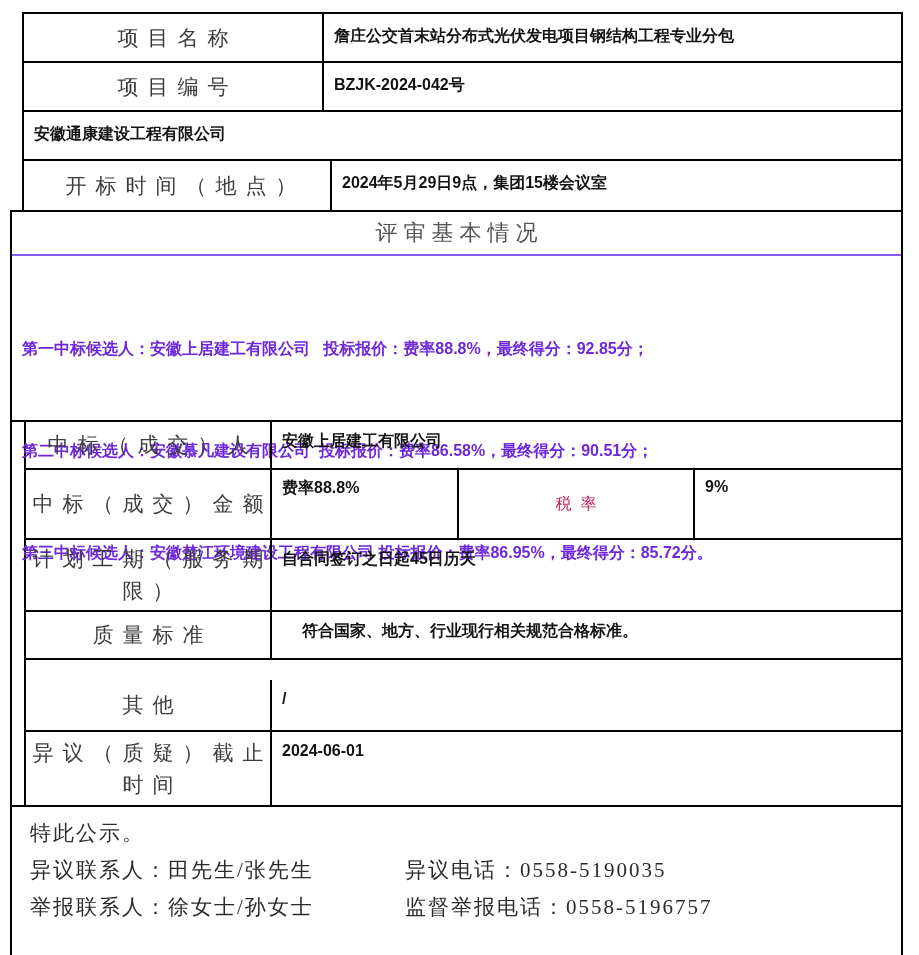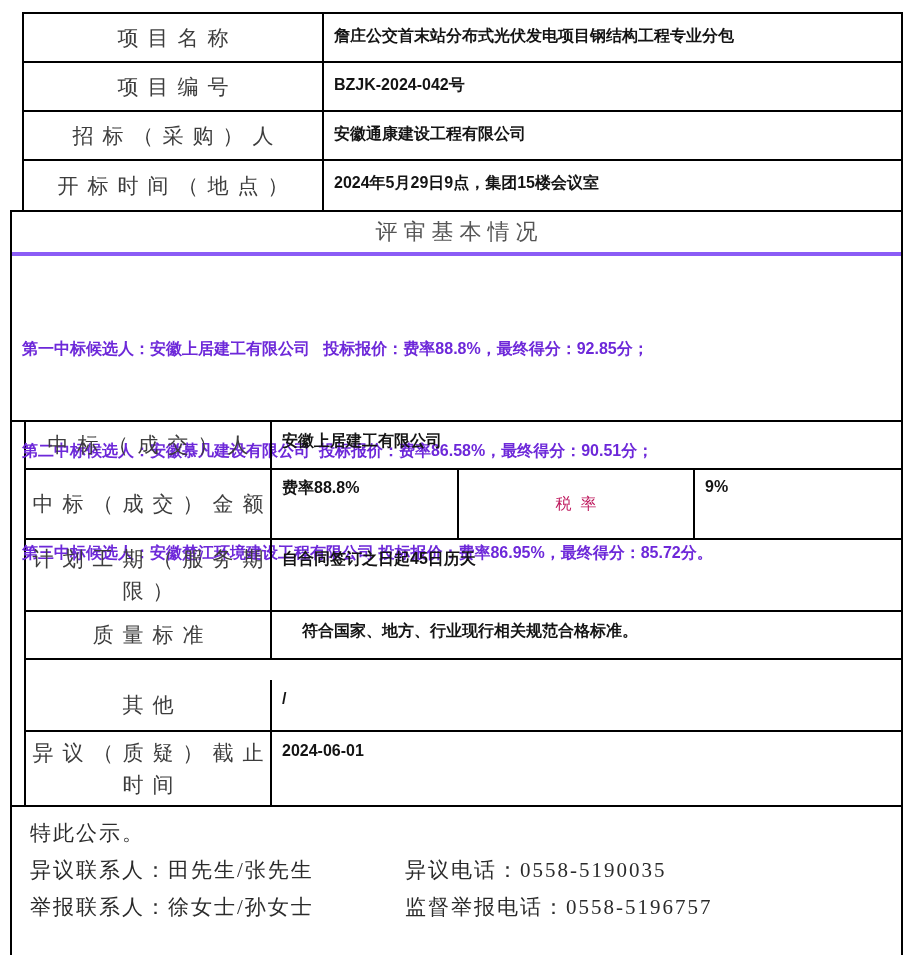--- a/index.html
+++ b/index.html
@@ -7,21 +7,21 @@
   body { position: relative; font-family: "Liberation Sans", "DejaVu Sans", sans-serif; }
 
   
   .ttable {
     margin: 12px 16px 0 22px;
     width: 881px;
     border: 2px solid #000;
     border-bottom: none;
   }
   .trow { display: flex; height: 49px; border-bottom: 2px solid #000; }
-  .trow:last-child { border-bottom: none; }
+  .trow:last-child { border-bottom: none; margin-left: 8px; }
   .cell-label {
     width: 300px;
     border-right: 2px solid #000;
     display: flex; align-items: center; justify-content: center;
     text-align: center;
     font-family: "Liberation Serif", "DejaVu Serif", serif;
     font-size: 21px; color: #3d3d3d;
     line-height: 32px;
   }
   .cell-label span { letter-spacing: 9px; margin-right: -9px; }
@@ -35,21 +35,21 @@
 
   
   .bsec {
     margin: 0 16px 0 10px;
     width: 893px;
     border: 2px solid #000;
     background: #fff;
   }
   .review-header {
     height: 44px;
-    border-bottom: 4px solid #8b5cf6;
+    border-bottom: 2px solid #8b5cf6;
     display: flex; align-items: center; justify-content: center;
     font-family: "Liberation Serif", "DejaVu Serif", serif;
     font-size: 22px; color: #555;
   }
   .review-header span { letter-spacing: 6px; margin-right: -6px; }
   .cands {
     height: 166px;
     border-bottom: 2px solid #000;
     padding: 8px 12px 0 10px;
     font-weight: 700; font-size: 16px; color: #6d28d9;
@@ -101,23 +101,20 @@
       </div>
     <div class="cell-value">詹庄公交首末站分布式光伏发电项目钢结构工程专业分包</div>
   </div>
   <div class="trow">
     <div class="cell-label">
         <span>项目编号</span>
       </div>
     <div class="cell-value">BZJK-2024-042号</div>
   </div>
   <div class="trow">
-    <div class="cell-label">
-        <span>招标（采购）人</span>
-      </div>
     <div class="cell-value">安徽通康建设工程有限公司</div>
   </div>
   <div class="trow">
     <div class="cell-label">
         <span>开标时间（地点）</span>
       </div>
     <div class="cell-value">2024年5月29日9点，集团15楼会议室</div>
   </div>
 </div>
 

